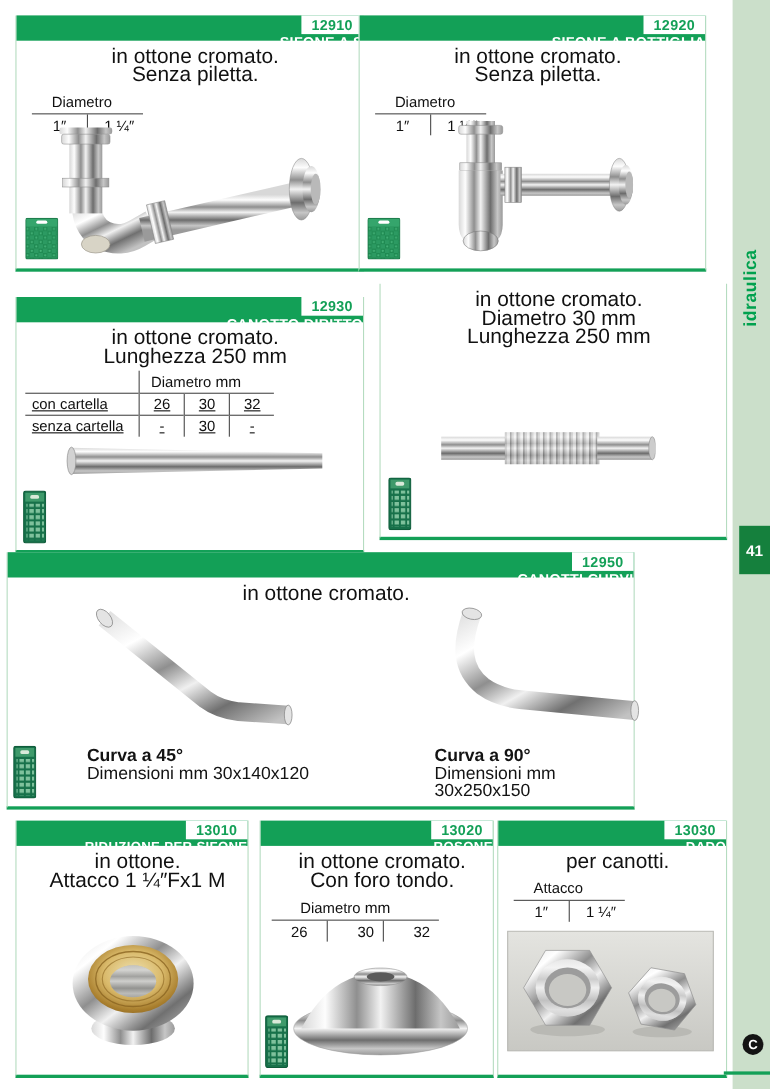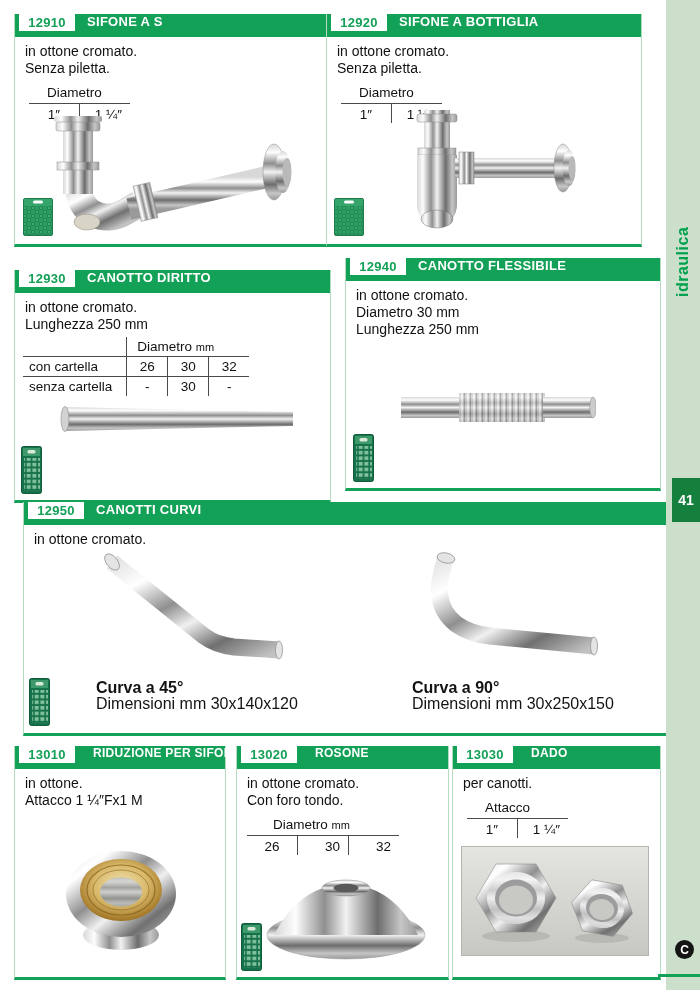--- a/index.html
+++ b/index.html
@@ -7,47 +7,47 @@
     position:relative; width:700px; height:990px; background:#ffffff;
     font-family:"Liberation Sans", sans-serif; color:#131313; overflow:hidden;
   }
   
   .cell {
     position:absolute; box-sizing:border-box; background:#fff;
     border-left:1px solid #b5dcc0; border-right:1px solid #b5dcc0;
     border-bottom:3px solid #13a057;
   }
   .chead {
-    height:23px; background:#13a057; display:flex; align-items:flex-start;
+    height:23px; background:#13a057; display:flex; align-items:flex-end;flex-direction:column;
   }
   .code {
     background:#ffffff; color:#13a057; font-weight:bold; font-size:13px;
     margin-left:4px; padding:1px 5px 1px 5px; min-width:46px; text-align:center;
     letter-spacing:0.3px;
   }
   .ctitle {
     color:#ffffff; font-weight:bold; font-size:13px; margin-left:12px;
     letter-spacing:0.3px; white-space:nowrap;
   }
   .small .ctitle { font-size:12px; margin-left:18px; }
-  .desc { margin:6px 0 0 10px; font-size:14px; line-height:17px; color:#111; }
+  .desc { margin:6px 0 0 10px; font-size:19px; line-height:17px; color:#111;text-align:center; }
   
   .t1 { display:inline-block; margin:8px 0 0 14px; font-size:13.5px; color:#111; }
   .t1h { padding:0 6px 3px 18px; }
   .t1v { display:flex; border-top:1.5px solid #4a4a4a; width:max-content; }
   .t1v span { padding:3px 8px 1px 8px; min-width:34px; text-align:center; }
   .t1v span + span { border-left:1.5px solid #4a4a4a;text-align:right; }
   
   .t2 { border-collapse:collapse; margin:4px 0 0 8px; font-size:13.5px; color:#111; }
   .t2 td { padding:2px 9px; text-align:center; }
   .t2 td.lbl { text-align:left; padding-left:6px; padding-right:14px; }
   .t2 td.hd { border-left:1.5px solid #4a4a4a; text-align:left; padding-left:10px; }
-  .t2 tr.data td { border-top:1.5px solid #4a4a4a; }
+  .t2 tr.data td { border-top:1.5px solid #4a4a4a;text-decoration:underline; }
   .t2 td.v { border-left:1.5px solid #4a4a4a; min-width:22px; }
-  .unit { font-size:11px; }
+  .unit { font-size:14px; }
   .imgabs { position:absolute; }
   .cap { position:absolute; font-size:16px; line-height:16px; }
   .capT { font-weight:bold; }
   
   .strip { position:absolute; left:666px; top:0; width:34px; height:990px; background:#cbdfca; }
   .vlabel {
     position:absolute; top:200px; left:0; width:34px; height:124px;
     writing-mode:vertical-rl; transform:rotate(180deg);
     font-weight:bold; font-size:16px; color:#00a14e; letter-spacing:0.5px;
     line-height:34px; text-align:center;
@@ -231,45 +231,41 @@
   </svg>
   <svg class="imgabs" style="left:6px;bottom:6px" width="21" height="48" viewBox="0 0 21 48">
     <rect x="0.5" y="0.5" width="20" height="47" rx="2" fill="#17714a" stroke="#0f5c3a" stroke-width="1"></rect>
     <rect x="2" y="2" width="17" height="8" fill="#3f9a6b"></rect>
     <rect x="6.5" y="4" width="8" height="3.5" rx="1.5" fill="#d9ead9"></rect>
     <rect x="3" y="12" width="16" height="33" fill="url(#gridPat)"></rect>
   </svg>
 </section>
 
 <section class="cell" style="left:345px;top:258px;width:316px;height:233px">
-  <header class="chead">
-    <span class="code">12940</span>
-    <span class="ctitle">CANOTTO FLESSIBILE</span>
-  </header>
   <div class="desc">
     <div>in ottone cromato.</div>
     <div>Diametro 30 mm</div>
     <div>Lunghezza 250 mm</div>
   </div>
   <svg class="imgabs" style="left:55px;top:130px" width="195" height="38" viewBox="0 0 195 38">
     <rect x="0" y="9" width="60" height="21" fill="url(#crV)"></rect>
     <rect x="58" y="5" width="86" height="29" fill="url(#ribPat)"></rect>
     <rect x="58" y="5" width="86" height="29" fill="url(#crV)" opacity="0.4"></rect>
     <rect x="142" y="9" width="50" height="21" fill="url(#crV)"></rect>
     <ellipse cx="192" cy="19.5" rx="3.2" ry="10.5" fill="#cccccc" stroke="#8a8a8a" stroke-width="0.5"></ellipse>
   </svg>
   <svg class="imgabs" style="left:7px;bottom:6px" width="21" height="48" viewBox="0 0 21 48">
     <rect x="0.5" y="0.5" width="20" height="47" rx="2" fill="#17714a" stroke="#0f5c3a" stroke-width="1"></rect>
     <rect x="2" y="2" width="17" height="8" fill="#3f9a6b"></rect>
     <rect x="6.5" y="4" width="8" height="3.5" rx="1.5" fill="#d9ead9"></rect>
     <rect x="3" y="12" width="16" height="33" fill="url(#gridPat)"></rect>
   </svg>
 </section>
 
-<section class="cell" style="left:23px;top:502px;width:647px;height:234px">
+<section class="cell" style="left:6px;top:502px;width:571px;height:234px">
   <header class="chead">
     <span class="code">12950</span>
     <span class="ctitle">CANOTTI CURVI</span>
   </header>
   <div class="desc">
     <div>in ottone cromato.</div>
   </div>
   <svg class="imgabs" style="left:58px;top:50px" width="205" height="126" viewBox="0 0 205 126">
     <path d="M30,10 L122,84 Q134,93 152,95 L197,98" stroke="url(#crD)" stroke-width="17" fill="none"></path>
     <ellipse cx="30" cy="10" rx="5.5" ry="9.5" transform="rotate(-39 30 10)" fill="#e4e4e4" stroke="#8a8a8a" stroke-width="0.7"></ellipse>

